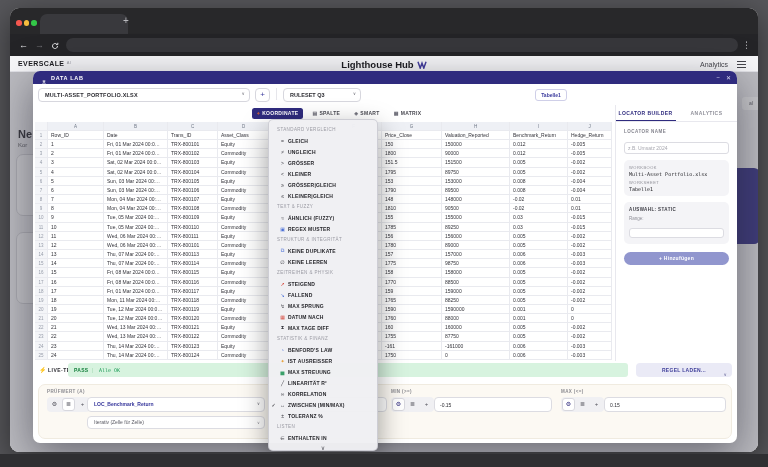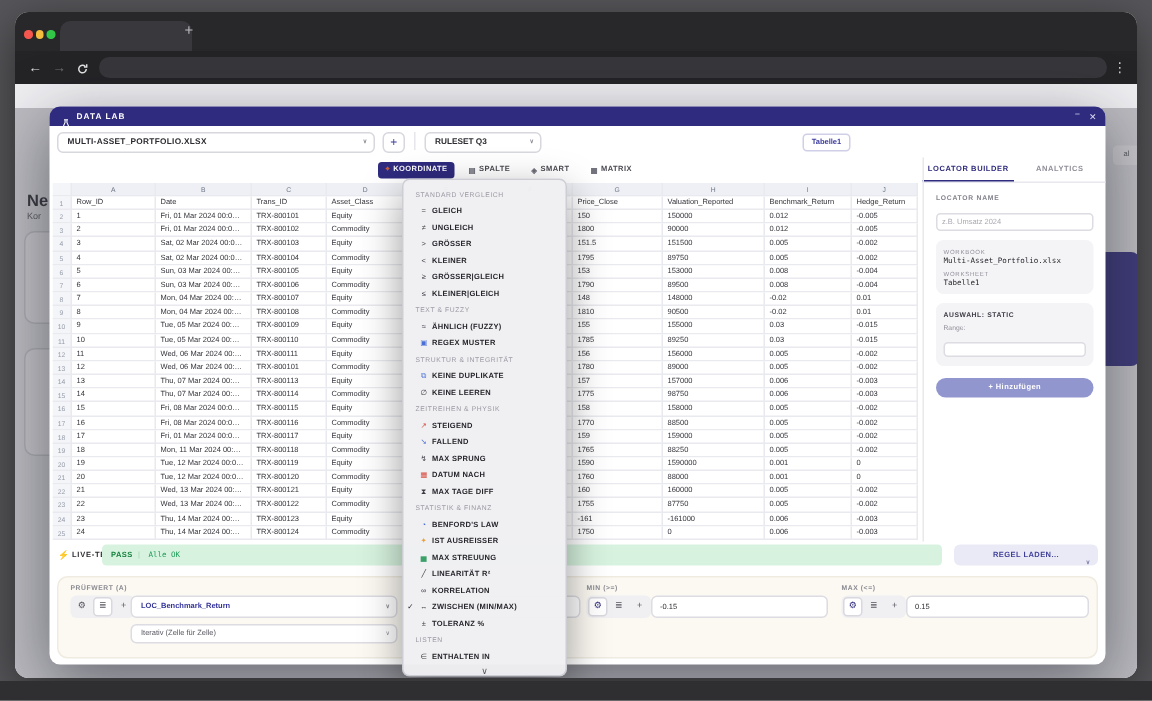--- a/index.html
+++ b/index.html
@@ -135,20 +135,32 @@
             <path d="M6.5 4a2.5 2.5 0 1 1-.7-1.7" fill="none" stroke="#e2e2e5" stroke-width="1"></path>
             <path d="M6.8 0.8v1.8H5" fill="none" stroke="#e2e2e5" stroke-width="1"></path>
           </svg>
       </span>
       <div class="urlpill"></div>
       <span class="ic-dots">⋮</span>
     </div>
 
     <div class="page">
 
+      <div class="appheader">
+        <span class="brand"><span>EVERSCALE</span> <span class="brand-suffix">AI</span></span>
+        <div class="apptitle"><span>Lighthouse Hub</span><span class="logo-mark"><svg width="10" height="9" viewBox="0 0 11 10">
+                <polyline points="1,2 3.5,9 5.5,3.5 7.5,9 10,2" fill="none" stroke="#433d9e" stroke-width="1.6"></polyline>
+              </svg></span></div>
+        <span class="nav-analytics">Analytics</span>
+        <span class="hamburger">
+            <i></i>
+            <i></i>
+            <i></i>
+          </span>
+      </div>
 
       <div class="bg-heading">Ne</div>
       <div class="bg-sub">Kor</div>
       <div class="bg-card bg-card1"></div>
       <div class="bg-card bg-card2"></div>
       <div class="bg-indigo"></div>
       <div class="bg-chip">al</div>
 
       <div class="backdrop"></div>
 

